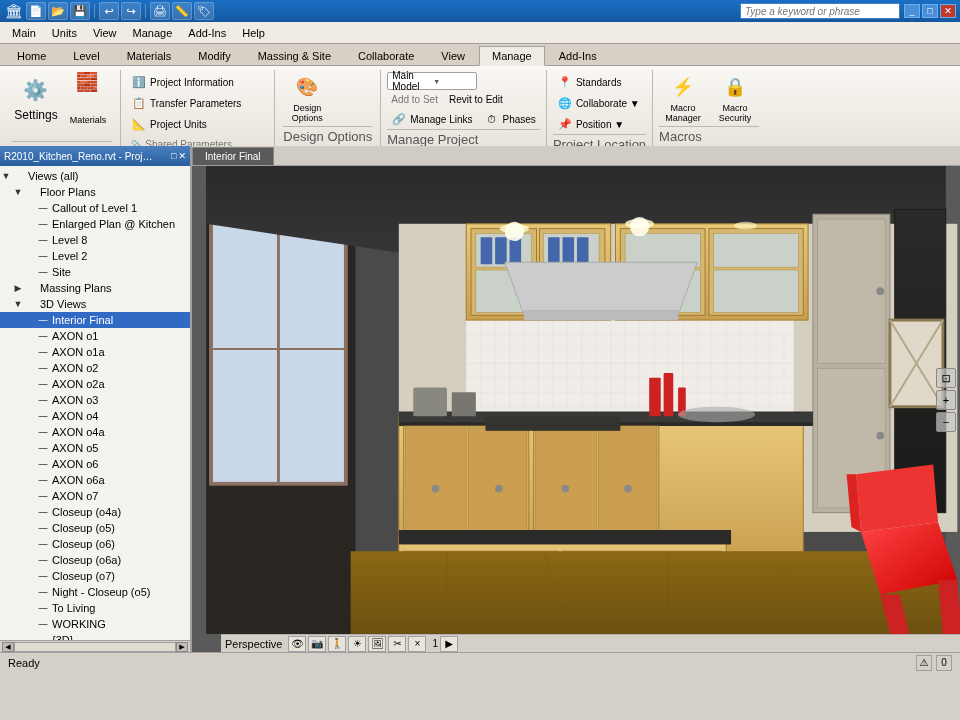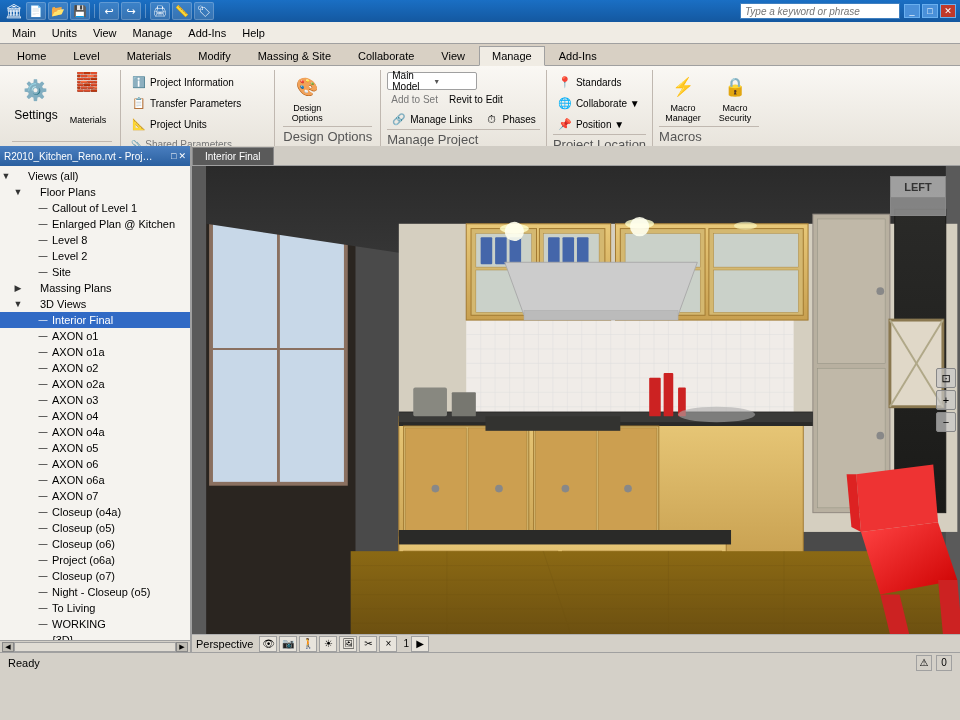--- a/index.html
+++ b/index.html
@@ -694,21 +694,21 @@
         <div class="tree-item">
           <span class="indent" style="width:24px;display:inline-block;"></span>
           <span class="expander"></span>
           <span class="node-icon" style="font-size:9px;">—</span>
           <span class="node-label">Closeup (o6)</span>
         </div>
         <div class="tree-item">
           <span class="indent" style="width:24px;display:inline-block;"></span>
           <span class="expander"></span>
           <span class="node-icon" style="font-size:9px;">—</span>
-          <span class="node-label">Project (o6a)</span>
+          <span class="node-label">Closeup (o6a)</span>
         </div>
         <div class="tree-item">
           <span class="indent" style="width:24px;display:inline-block;"></span>
           <span class="expander"></span>
           <span class="node-icon" style="font-size:9px;">—</span>
           <span class="node-label">Closeup (o7)</span>
         </div>
         <div class="tree-item">
           <span class="indent" style="width:24px;display:inline-block;"></span>
           <span class="expander"></span>
@@ -934,35 +934,31 @@
         <line x1="710" y1="160" x2="765" y2="250" stroke="#b0a888" stroke-width="2"></line>
         <line x1="765" y1="160" x2="710" y2="250" stroke="#b0a888" stroke-width="2"></line>
 
         <polygon points="310,100 510,100 490,155 330,155" fill="#cccccc" stroke="#aaaaaa" stroke-width="1"></polygon>
         <rect x="330" y="150" width="160" height="10" fill="#bbbbbb" stroke="#aaaaaa" stroke-width="0.5"></rect>
 
         <ellipse cx="530" cy="258" rx="40" ry="8" fill="#aaa" opacity="0.6"></ellipse>
       </svg>
 
       
-      <div id="nav-cube">
-        <div style="background:rgba(180,180,180,0.85);border:1px solid #888;width:56px;height:22px;display:flex;align-items:center;justify-content:center;font-size:11px;font-weight:bold;color:#333;cursor:pointer;">LEFT</div>
-        <div style="background:rgba(160,160,160,0.75);border:1px solid #888;border-top:none;width:56px;height:18px;"></div>
-      </div>
 
       
       <div id="view-controls">
         <div class="view-ctrl-btn" title="Zoom Extents">⊡</div>
         <div class="view-ctrl-btn" title="Zoom In">+</div>
         <div class="view-ctrl-btn" title="Zoom Out">−</div>
       </div>
 
     </div>
 
-    <div id="bottom-bar" style="height:18px;">
+    <div id="bottom-bar" style="height:18px;margin-left:29px;">
       <span class="bottom-label">Perspective</span>
       <div class="bottom-btn" title="Perspective">👁</div>
       <div class="bottom-btn" title="Camera">📷</div>
       <div class="bottom-btn" title="Walk">🚶</div>
       <div class="bottom-btn" title="Sun">☀</div>
       <div class="bottom-btn">🖼</div>
       <div class="bottom-btn">✂</div>
       <div class="bottom-btn">×</div>
       <span style="margin-left:4px;font-size:10px;">1</span>
       <div class="bottom-btn">▶</div>

